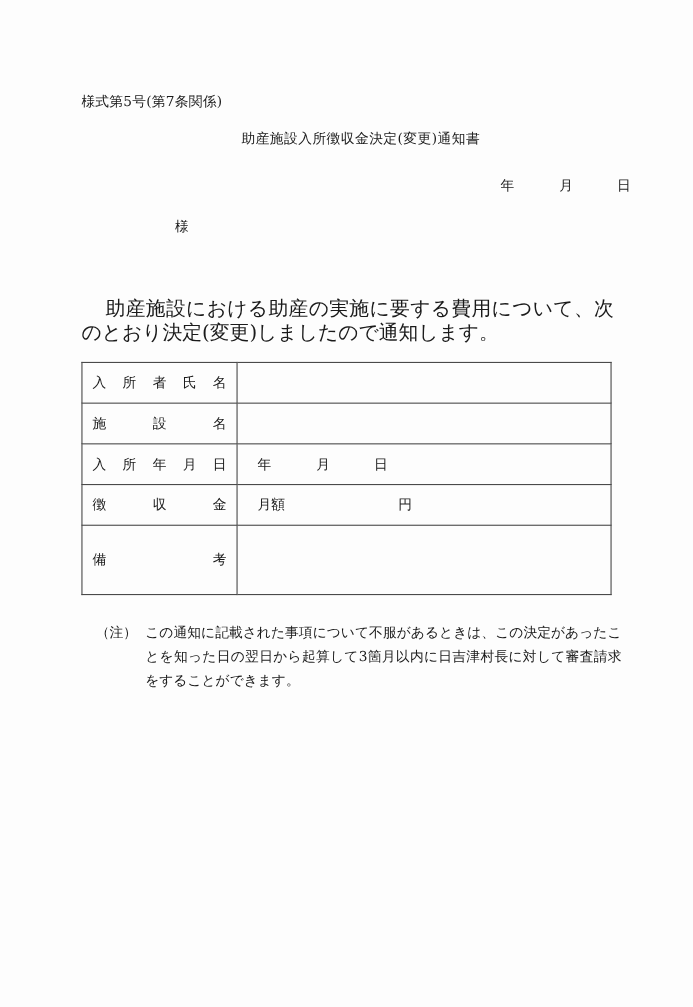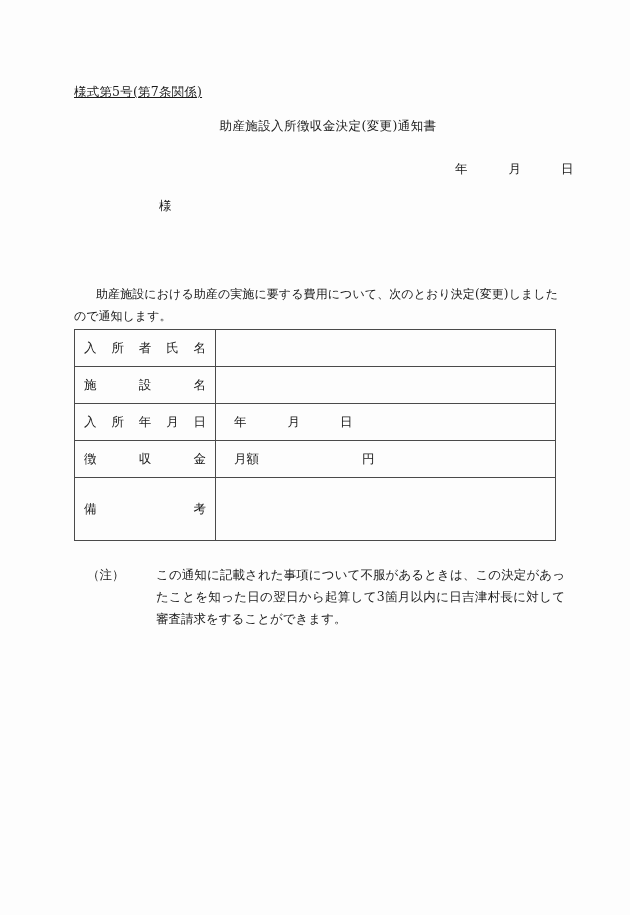--- a/index.html
+++ b/index.html
@@ -22,21 +22,20 @@
   }
 
   
   .form-no {
     position: absolute;
     left: 74px;
     top: 84px;
     font-size: 12.5px;
     letter-spacing: 0.2px;
     white-space: nowrap;
-    text-decoration: underline;
   }
   .doc-title {
     position: absolute;
     left: 0;
     top: 118px;
     width: 630px;
     text-align: center;
     font-size: 12.5px;
     letter-spacing: 0.4px;
     text-indent: 26px;
@@ -74,23 +73,23 @@
   }
   .issuer .seal {
     display: inline-block;
     margin-left: 132px;
   }
 
   
   .body-text {
     position: absolute;
     left: 74px;
-    top: 283px;
+    top: 270px;
     width: 484px;
-    font-size: 12px;
+    font-size: 18px;
     line-height: 22px;
     text-indent: 22px;
     text-align: justify;
     text-justify: inter-ideograph;
   }
 
   
   .form-table {
     position: absolute;
     left: 74px;
@@ -138,21 +137,21 @@
     top: 564px;
     width: 478px;
     font-size: 12.5px;
     line-height: 22px;
   }
   .footnote .marker {
     float: left;
     width: 45px;
   }
   .footnote .note-body {
-    margin-left: 69px;
+    margin-left: 45px;
     text-align: justify;
     text-justify: inter-ideograph;
   }
 </style>
 </head>
 <body>
 
 <div class="page">
 
   <div class="form-no">様式第5号(第7条関係)</div>

